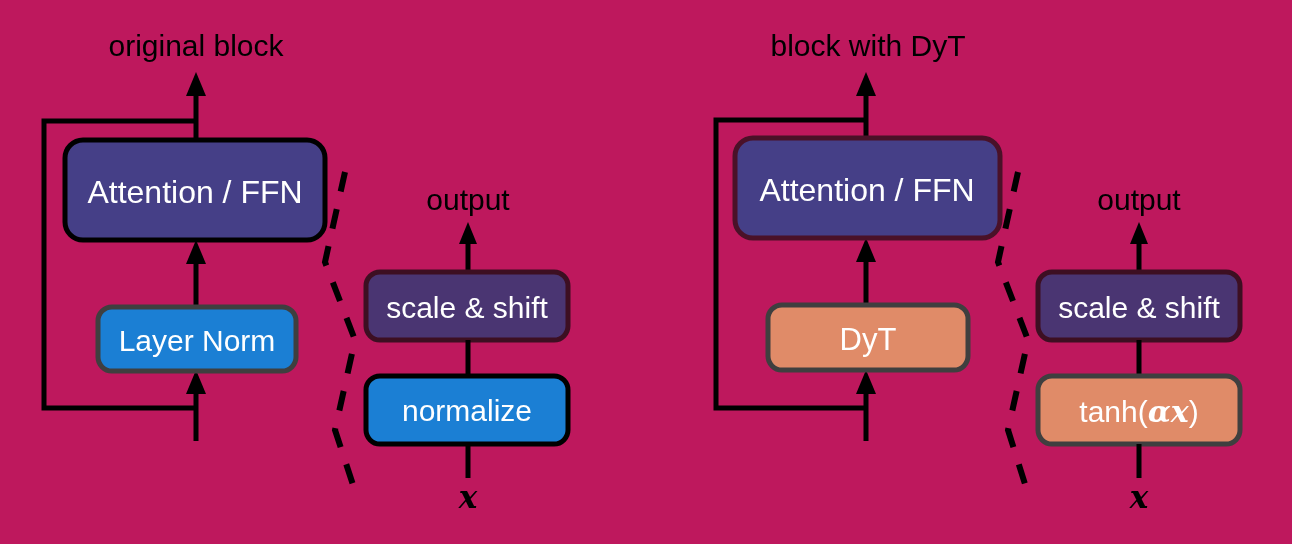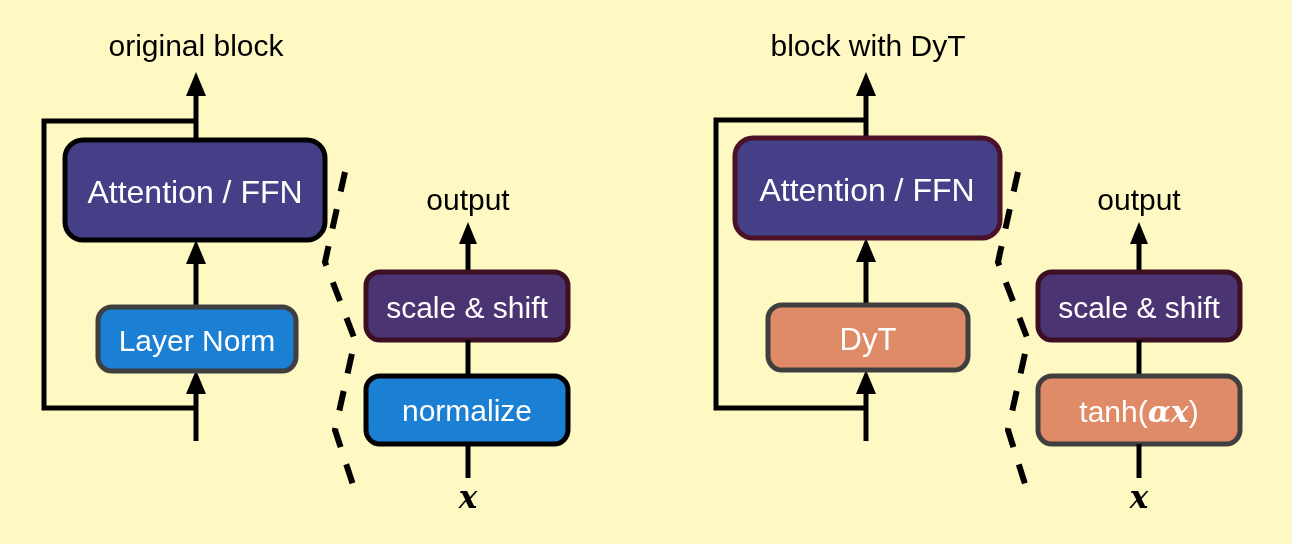--- a/index.html
+++ b/index.html
@@ -10,21 +10,21 @@
   body {
     width: 1292px;
     height: 544px;
     overflow: hidden;
     font-family: "Liberation Sans", sans-serif;
   }
   #figure-root {
     position: relative;
     width: 1292px;
     height: 544px;
-    background: #fef9c3;
+    background: #be185d;
   }
   svg#diagram {
     display: block;
     width: 1292px;
     height: 544px;
   }
   .box-label {
     font-family: "Liberation Sans", sans-serif;
     fill: #ffffff;
     text-anchor: middle;

